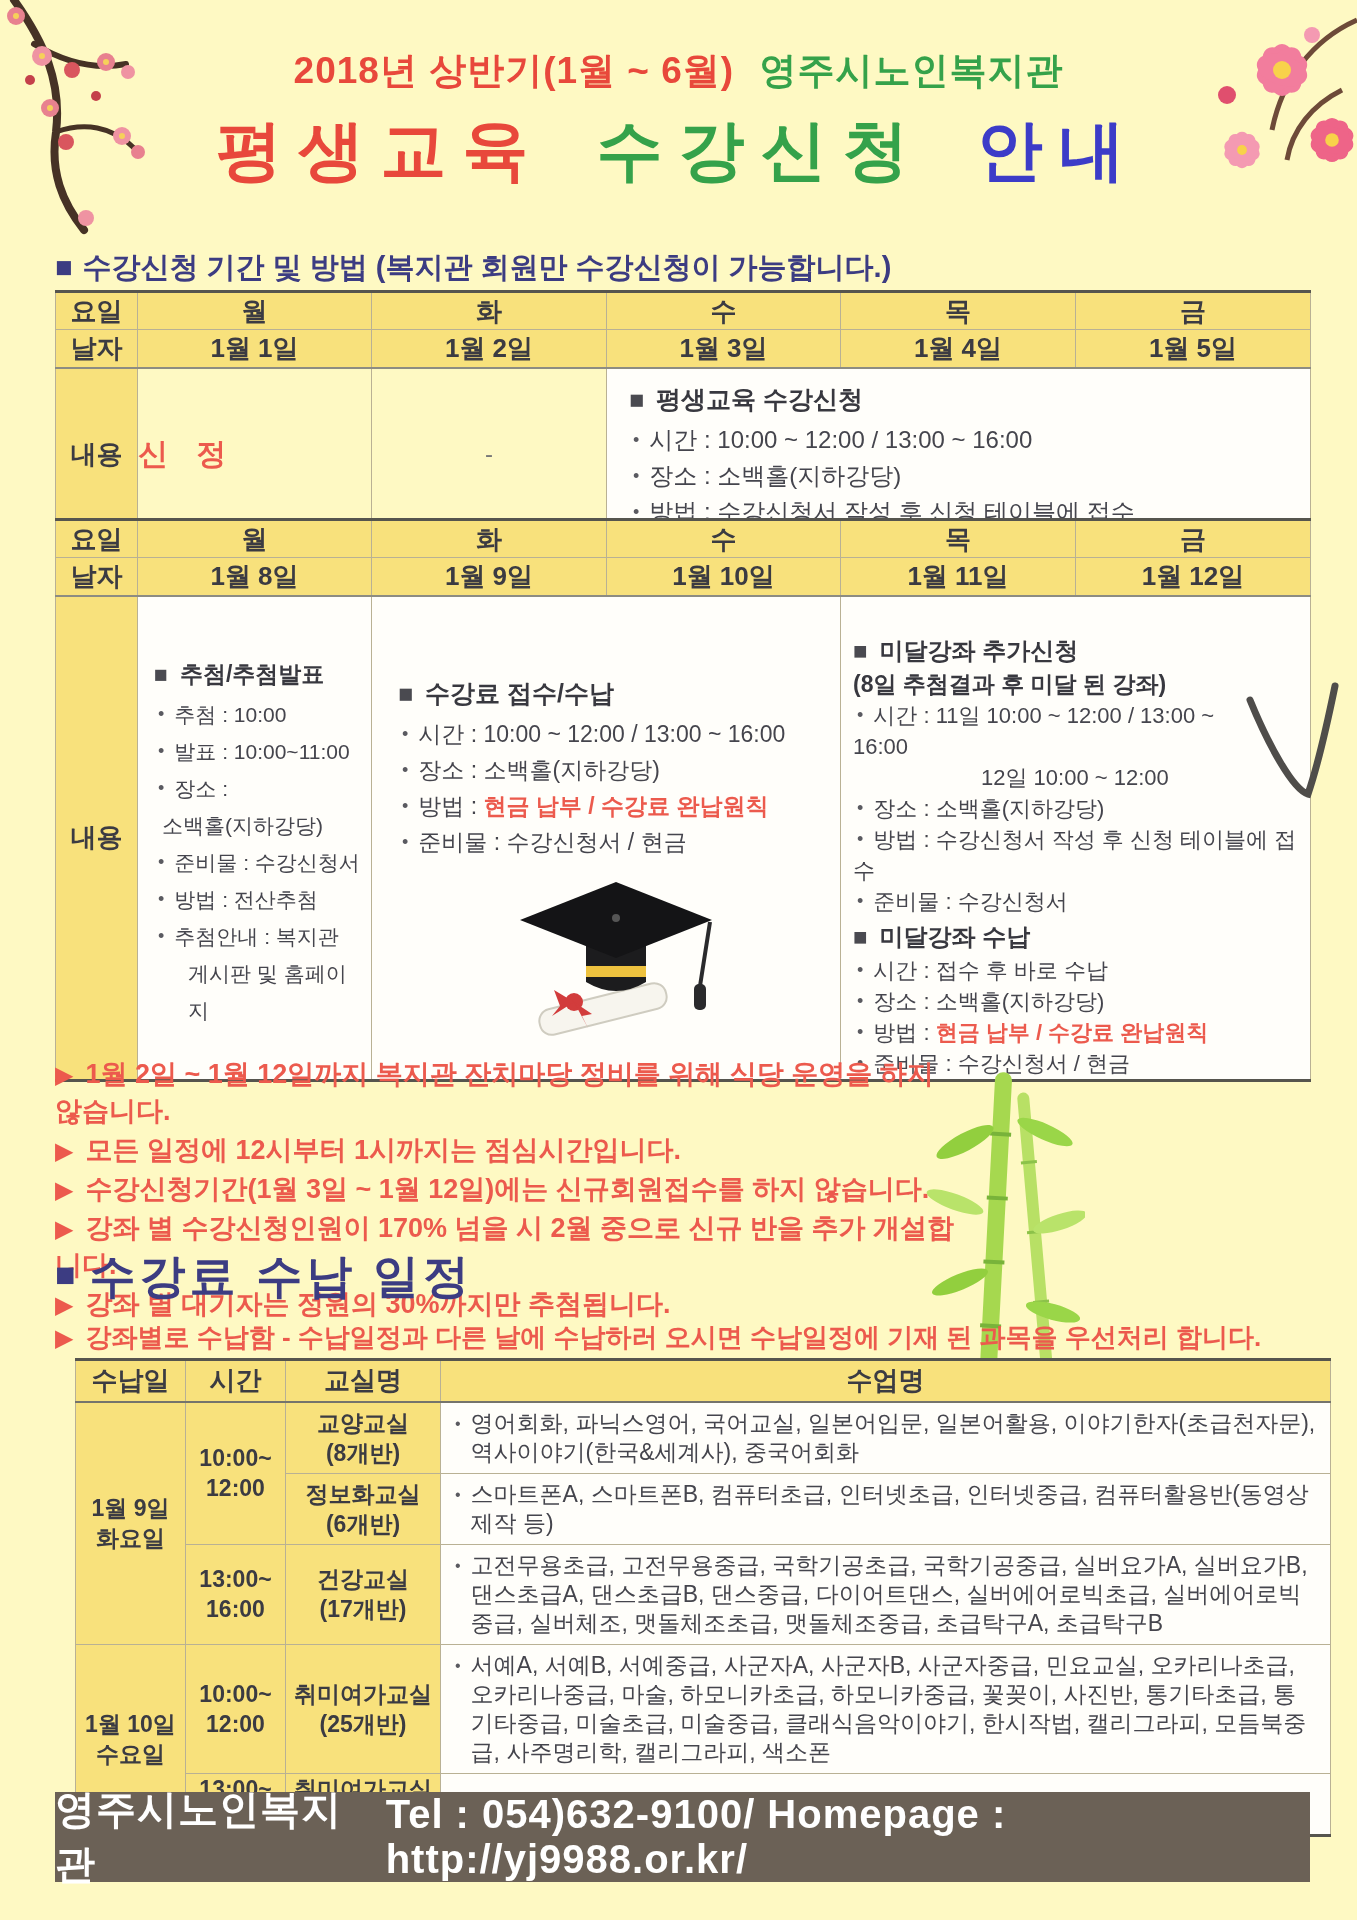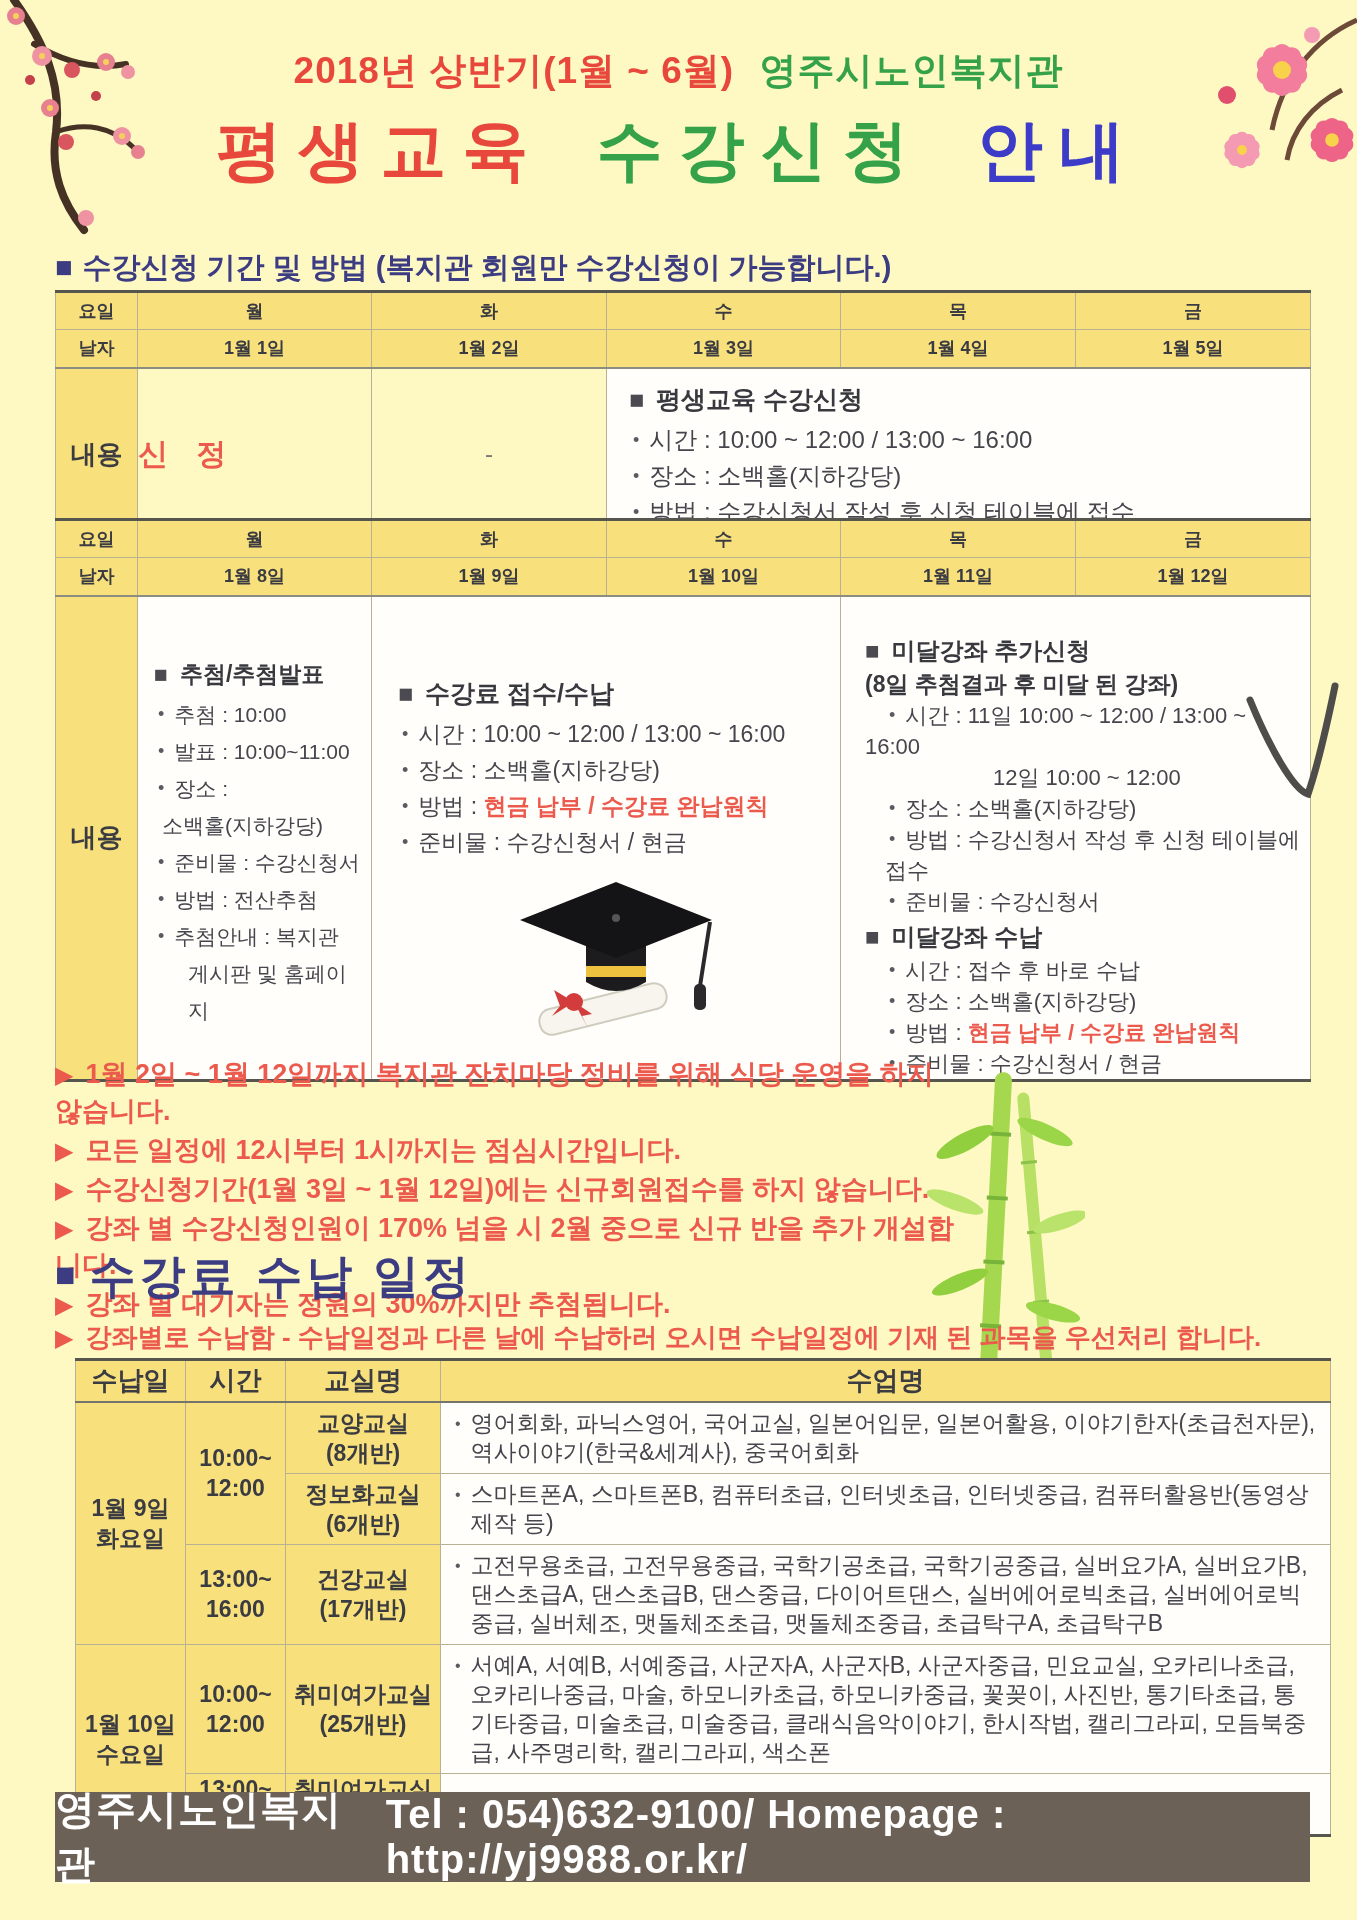--- a/index.html
+++ b/index.html
@@ -35,42 +35,42 @@
   .sec2 .sq{font-size:34px;vertical-align:6px;}
   .fee-note{position:absolute;top:1320px;left:55px;font-size:26px;font-weight:600;color:var(--notered);}
   .arr{color:var(--notered);margin-right:12px;font-size:24px;}
 
   
   table{border-collapse:collapse;table-layout:fixed;width:1255px;color:var(--ink);}
   .tbl{position:absolute;left:55px;border-top:3px solid #56554e;border-bottom:3px solid #56554e;}
   .tbl td{border:1px solid var(--border);}
   .tbl1{top:290px;}
   .tbl2{top:518px;}
-  .yrow td{background:var(--yellow);text-align:center;font-size:18px;font-weight:700;color:var(--dark);height:38px;border-bottom:1px dotted #b0a782;}
+  .yrow td{background:var(--yellow);text-align:center;font-size:26px;font-weight:700;color:var(--dark);height:38px;border-bottom:1px dotted #b0a782;}
   .drow td{height:38px;border-bottom:2px solid #8d8c82;}
   .lblcol{background:var(--yellow);text-align:center;font-weight:700;color:var(--dark);font-size:26px;}
   .ccell{vertical-align:top;background:#fffefa;}
   .blk-title{font-weight:700;color:#38383f;font-size:25px;margin-bottom:6px;}
   .blk-title .bsq{color:#4a4a50;margin-right:12px;}
   .bline{font-size:24px;line-height:36px;color:var(--ink);}
   .bline .dot{margin:0 10px 0 4px;font-size:18px;vertical-align:2px;color:#5a5a60;}
   .redtxt{color:var(--notered);font-weight:700;}
   .mon-holiday{color:var(--notered);font-weight:700;font-size:30px;letter-spacing:10px;vertical-align:middle;}
   .dash-cell{text-align:center;vertical-align:middle;color:#777;font-size:24px;}
   .w1-bullets{padding:14px 10px 10px 22px;}
   
   .mon2{padding:62px 6px 0 16px;}
   .mon2 .bline{font-size:21px;line-height:37px;}
   .mon2 .cont{padding-left:8px;}
   .mon2 .cont2{padding-left:34px;}
   .tue2{padding:80px 6px 0 26px;margin-top:36px;}
   .tue2 .bline{font-size:23px;line-height:36px;}
   .capwrap{text-align:center;margin-top:14px;}
-  .thu2{padding:38px 6px 0 24px;}
-  .thu2 .bline{font-size:22px;line-height:31px;margin-left:20px;}
+  .thu2{padding:38px 6px 0 12px;}
+  .thu2 .bline{font-size:22px;line-height:31px;}
   .thu2 .blk-title{margin-bottom:2px;font-size:24px;}
   .thu2 .subt{font-weight:700;font-size:23px;color:#38383f;line-height:31px;}
   .thu2 .cont{line-height:31px;font-size:22px;}
   .thu2 .cont2{padding-left:128px;line-height:31px;font-size:22px;}
 
   
   .notes{position:absolute;top:1056px;left:55px;width:900px;}
   .note{font-size:27px;font-weight:600;color:var(--notered);line-height:37px;margin-bottom:2px;}
 
   

